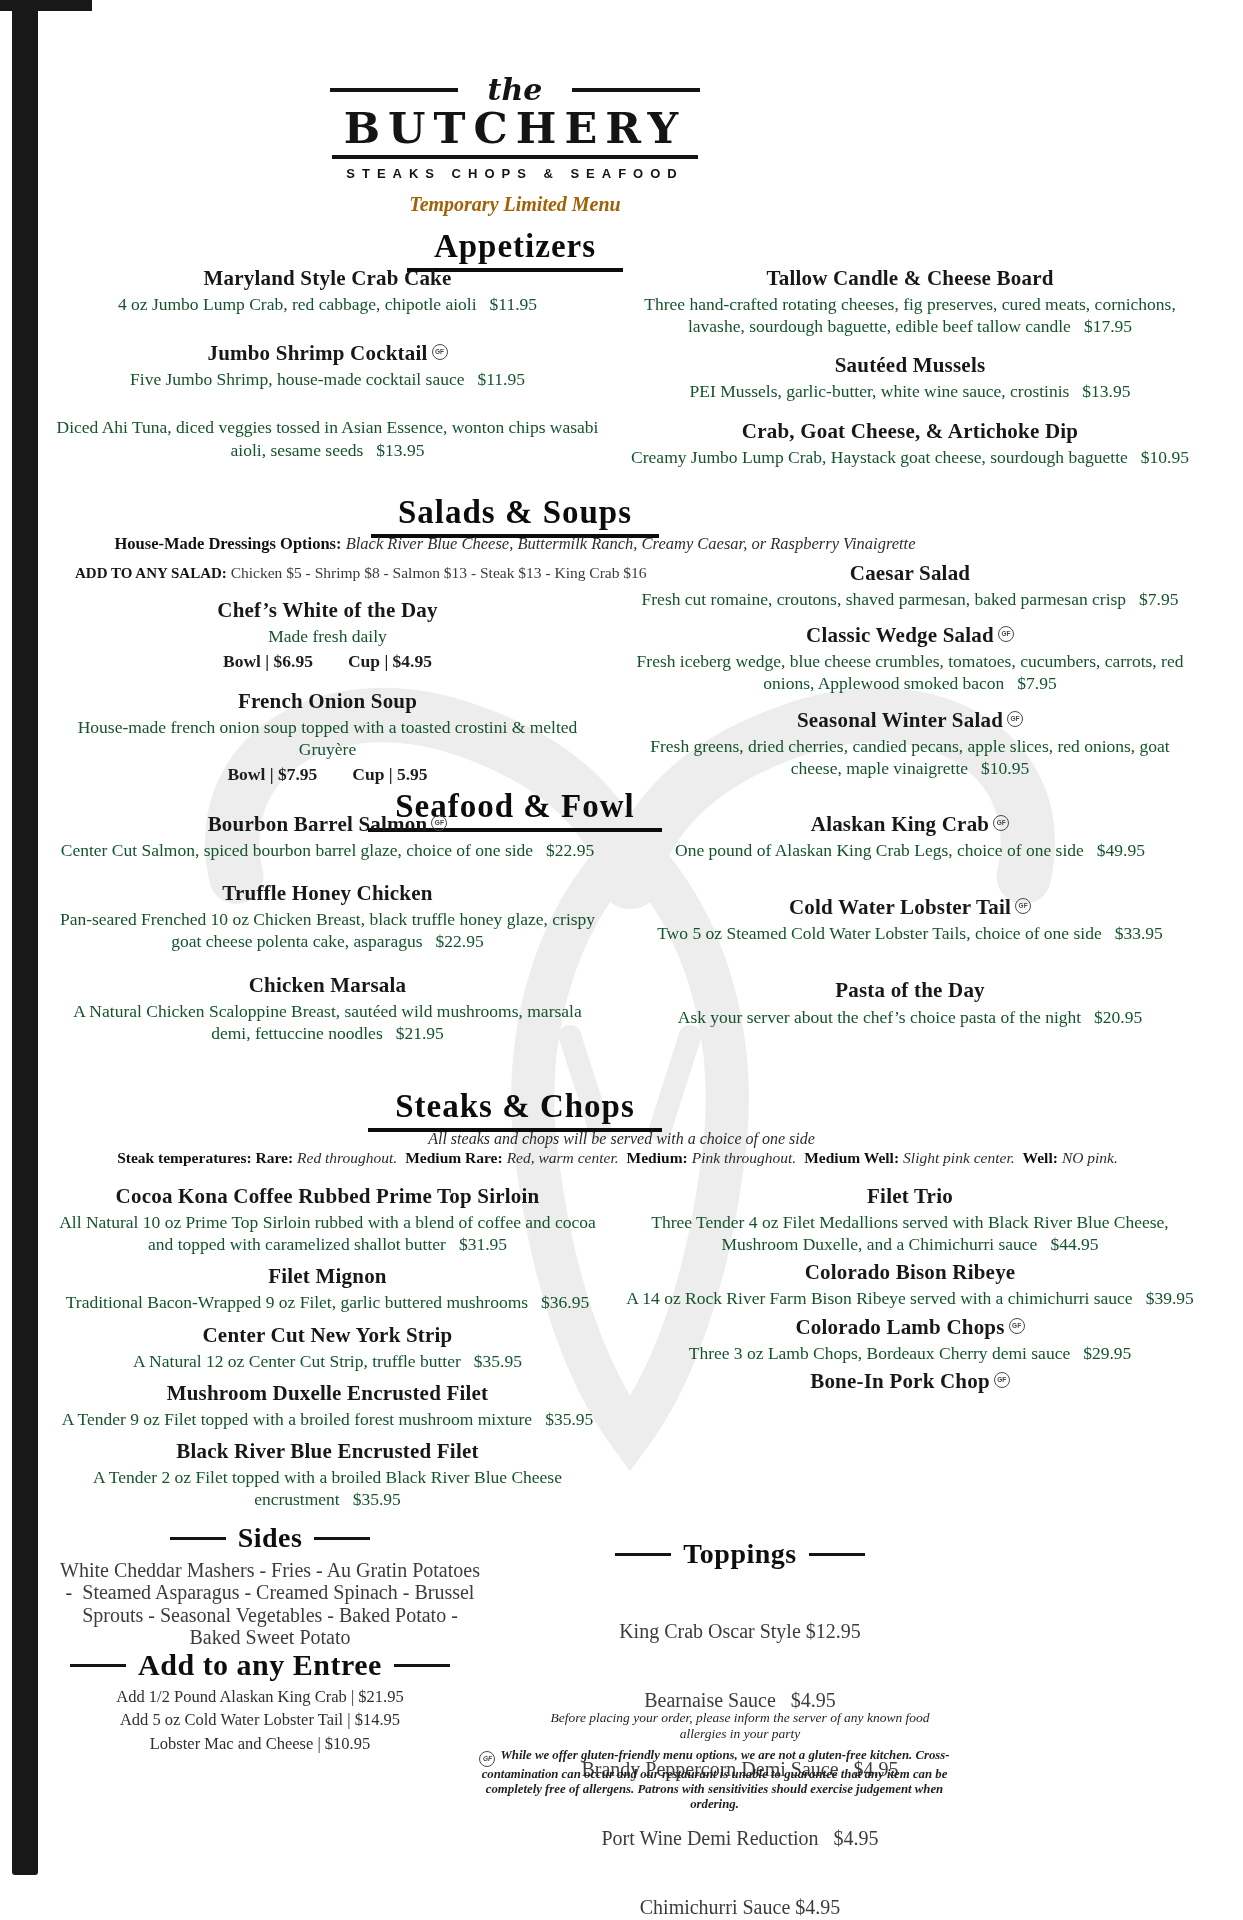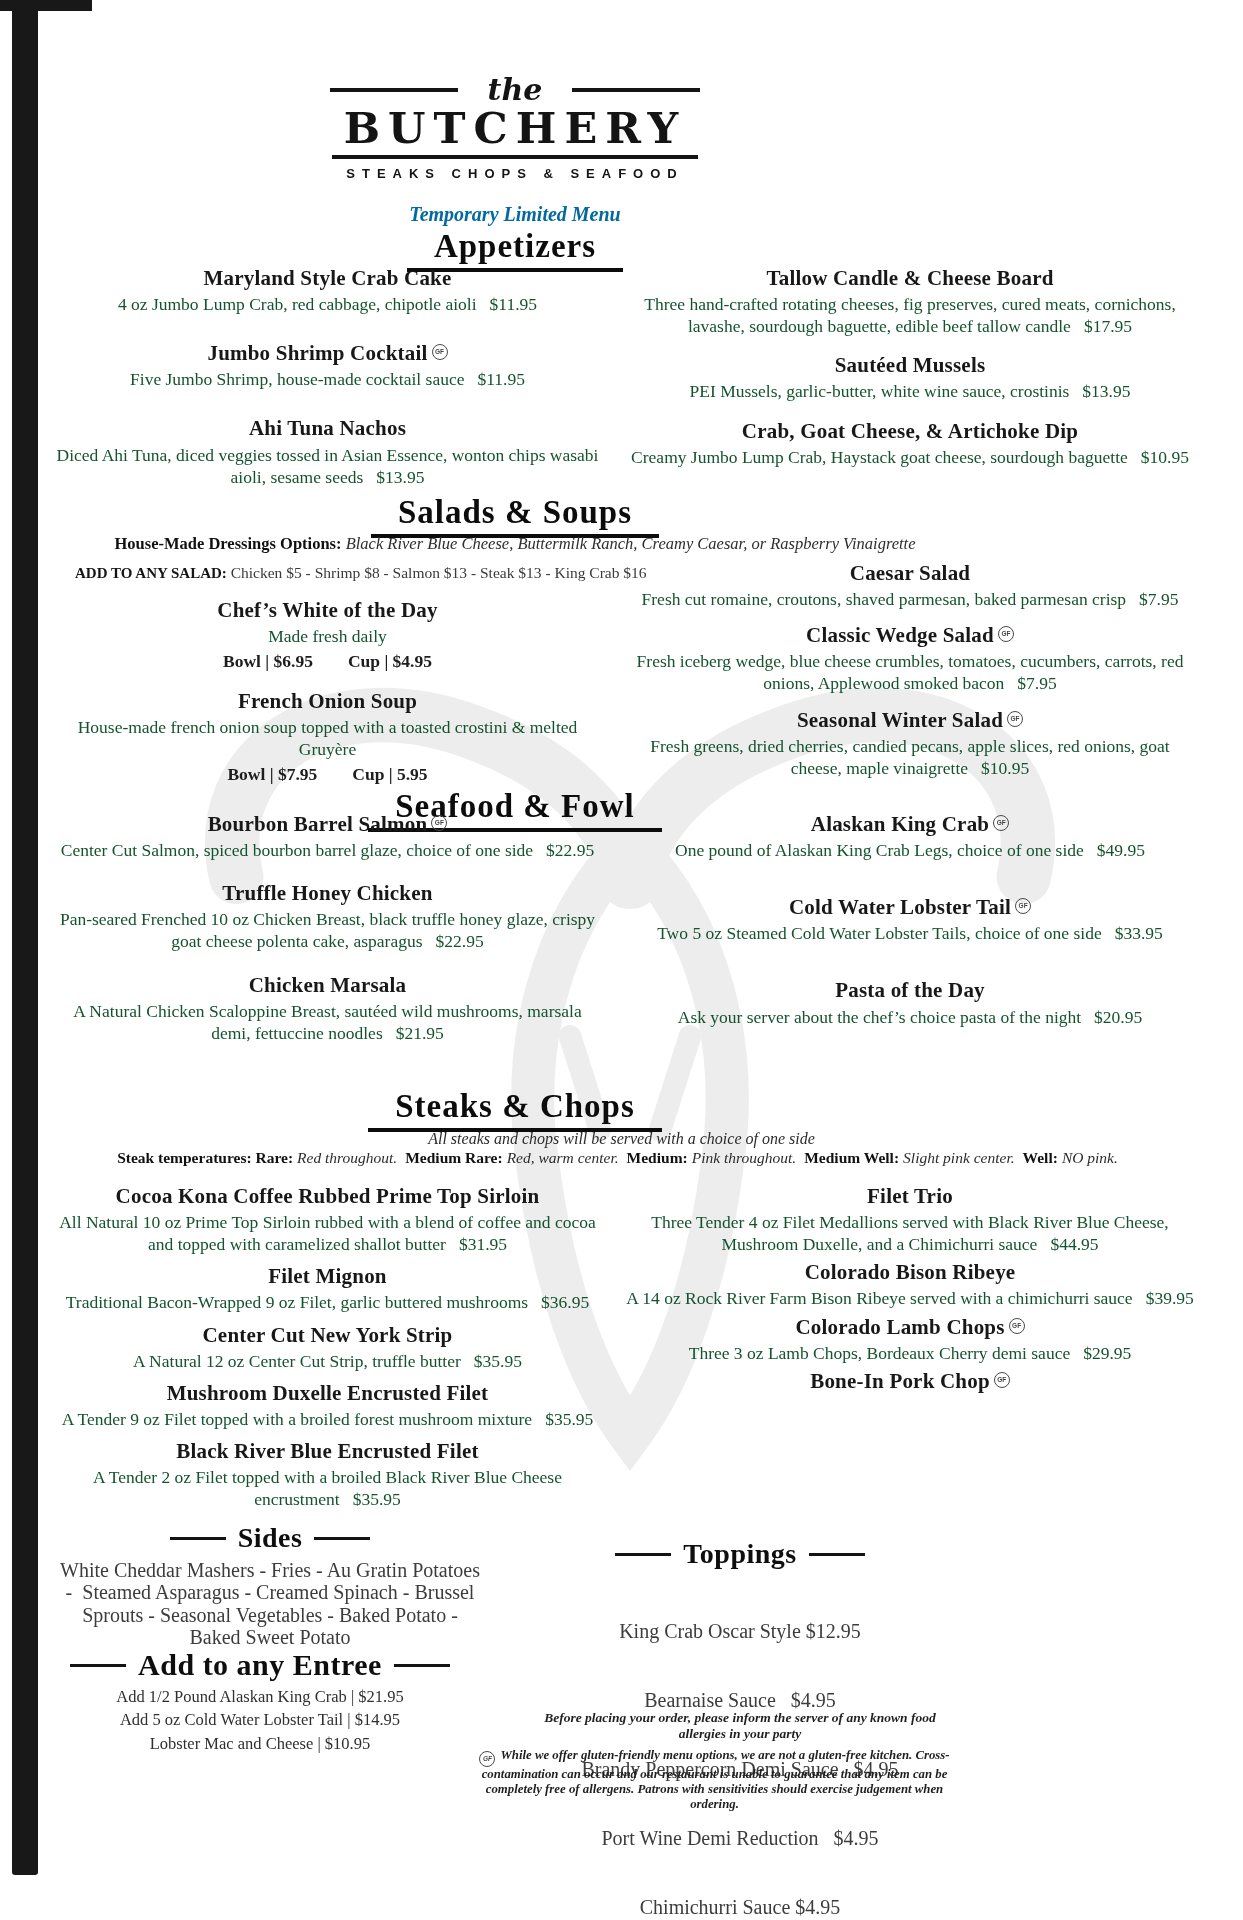--- a/index.html
+++ b/index.html
@@ -15,21 +15,21 @@
   .watermark{position:absolute;left:180px;top:615px;width:900px;height:880px;}
 
   
   .logo-block{position:absolute;left:40px;top:72px;width:950px;text-align:center;}
   .logo-top{display:flex;align-items:center;justify-content:center;gap:30px;}
   .rule{display:inline-block;height:4px;background:#141414;width:128px;}
   .logo-the{font-style:italic;font-weight:bold;font-size:30px;color:#141414;font-family:"DejaVu Serif", serif;}
   .logo-name{font-family:"DejaVu Serif", serif;font-weight:bold;font-size:43px;letter-spacing:8px;color:#141414;margin-top:-4px;}
   .logo-underline{width:366px;height:4px;background:#141414;margin:2px auto 7px;}
   .logo-tagline{font-family:"Liberation Sans", sans-serif;font-weight:bold;font-size:13px;letter-spacing:7px;color:#141414;}
-  .menu-note{font-weight:bold;font-style:italic;font-size:20px;color:#0369a1;margin-top:22px;}
+  .menu-note{font-weight:bold;font-style:italic;font-size:20px;color:#a16207;margin-top:12px;}
 
   
   .section-head{position:absolute;left:40px;width:950px;text-align:center;}
   .section-head h2{display:inline-block;margin:0;padding:0 27px 3px;border-bottom:4px solid #0c0c0c;
       font-size:33px;font-weight:bold;color:#0c0c0c;letter-spacing:1px;}
 
   .center-line{position:absolute;text-align:center;}
   .dressings{font-size:16.5px;color:#222;}
   .dressings b{color:#111;}
   .dressings i{color:#2e2e2e;}
@@ -64,21 +64,21 @@
   .mini-head{display:flex;align-items:center;justify-content:center;gap:12px;margin-bottom:5px;}
   .mini-head .rule{width:56px;height:3px;}
   .mini-title{font-size:28px;font-weight:bold;color:#0e0e0e;letter-spacing:0.5px;}
   .entree-title{font-size:30px;}
   .mini-list{font-size:20px;line-height:1.12;color:#3c3c3c;white-space:pre-wrap;}
   .mini-list .line{margin:0 0 2px;}
   .entree-list{font-size:16.5px;line-height:1.18;color:#2f2f2f;}
   .entree-list .line{margin:0 0 4px;}
 
   
-  .allergy-note{position:absolute;font-weight:bold;font-style:italic;font-size:13.5px;color:#1f1f1f;text-align:center;}
+  .allergy-note{position:absolute;font-weight:normal;font-style:italic;font-size:13.5px;color:#1f1f1f;text-align:center;}
   .gluten-note{position:absolute;font-weight:bold;font-style:italic;font-size:12.8px;line-height:1.16;color:#1f1f1f;text-align:center;}
   .gluten-note .gf{vertical-align:-2px;margin-right:5px;margin-left:0;}
 </style>
 </head>
 <body>
 
 <div class="page">
 
   <div class="edge-top"></div>
   <div class="edge-left"></div>
@@ -110,21 +110,20 @@
   <div class="col col-app-left" style="left:55px;top:266px;width:545px;">
     <div class="item">
       <h3 class="item-name"><span>Maryland Style Crab Cake</span></h3>
       <p class="item-desc"><span>4 oz Jumbo Lump Crab, red cabbage, chipotle aioli</span><span class="price">$11.95</span></p>
     </div>
     <div class="item">
       <h3 class="item-name"><span>Jumbo Shrimp Cocktail</span><sup class="gf">GF</sup></h3>
       <p class="item-desc"><span>Five Jumbo Shrimp, house-made cocktail sauce</span><span class="price">$11.95</span></p>
     </div>
     <div class="item">
-      <h3 class="item-name"><span>Ahi Tuna Nachos</span></h3>
       <p class="item-desc"><span>Diced Ahi Tuna, diced veggies tossed in Asian Essence, wonton chips wasabi aioli, sesame seeds</span><span class="price">$13.95</span></p>
     </div>
   </div>
 
   <div class="col col-app-right" style="left:625px;top:266px;width:570px;">
     <div class="item">
       <h3 class="item-name"><span>Tallow Candle &amp; Cheese Board</span></h3>
       <p class="item-desc"><span>Three hand-crafted rotating cheeses, fig preserves, cured meats, cornichons, lavashe, sourdough baguette, edible beef tallow candle</span><span class="price">$17.95</span></p>
     </div>
     <div class="item">

